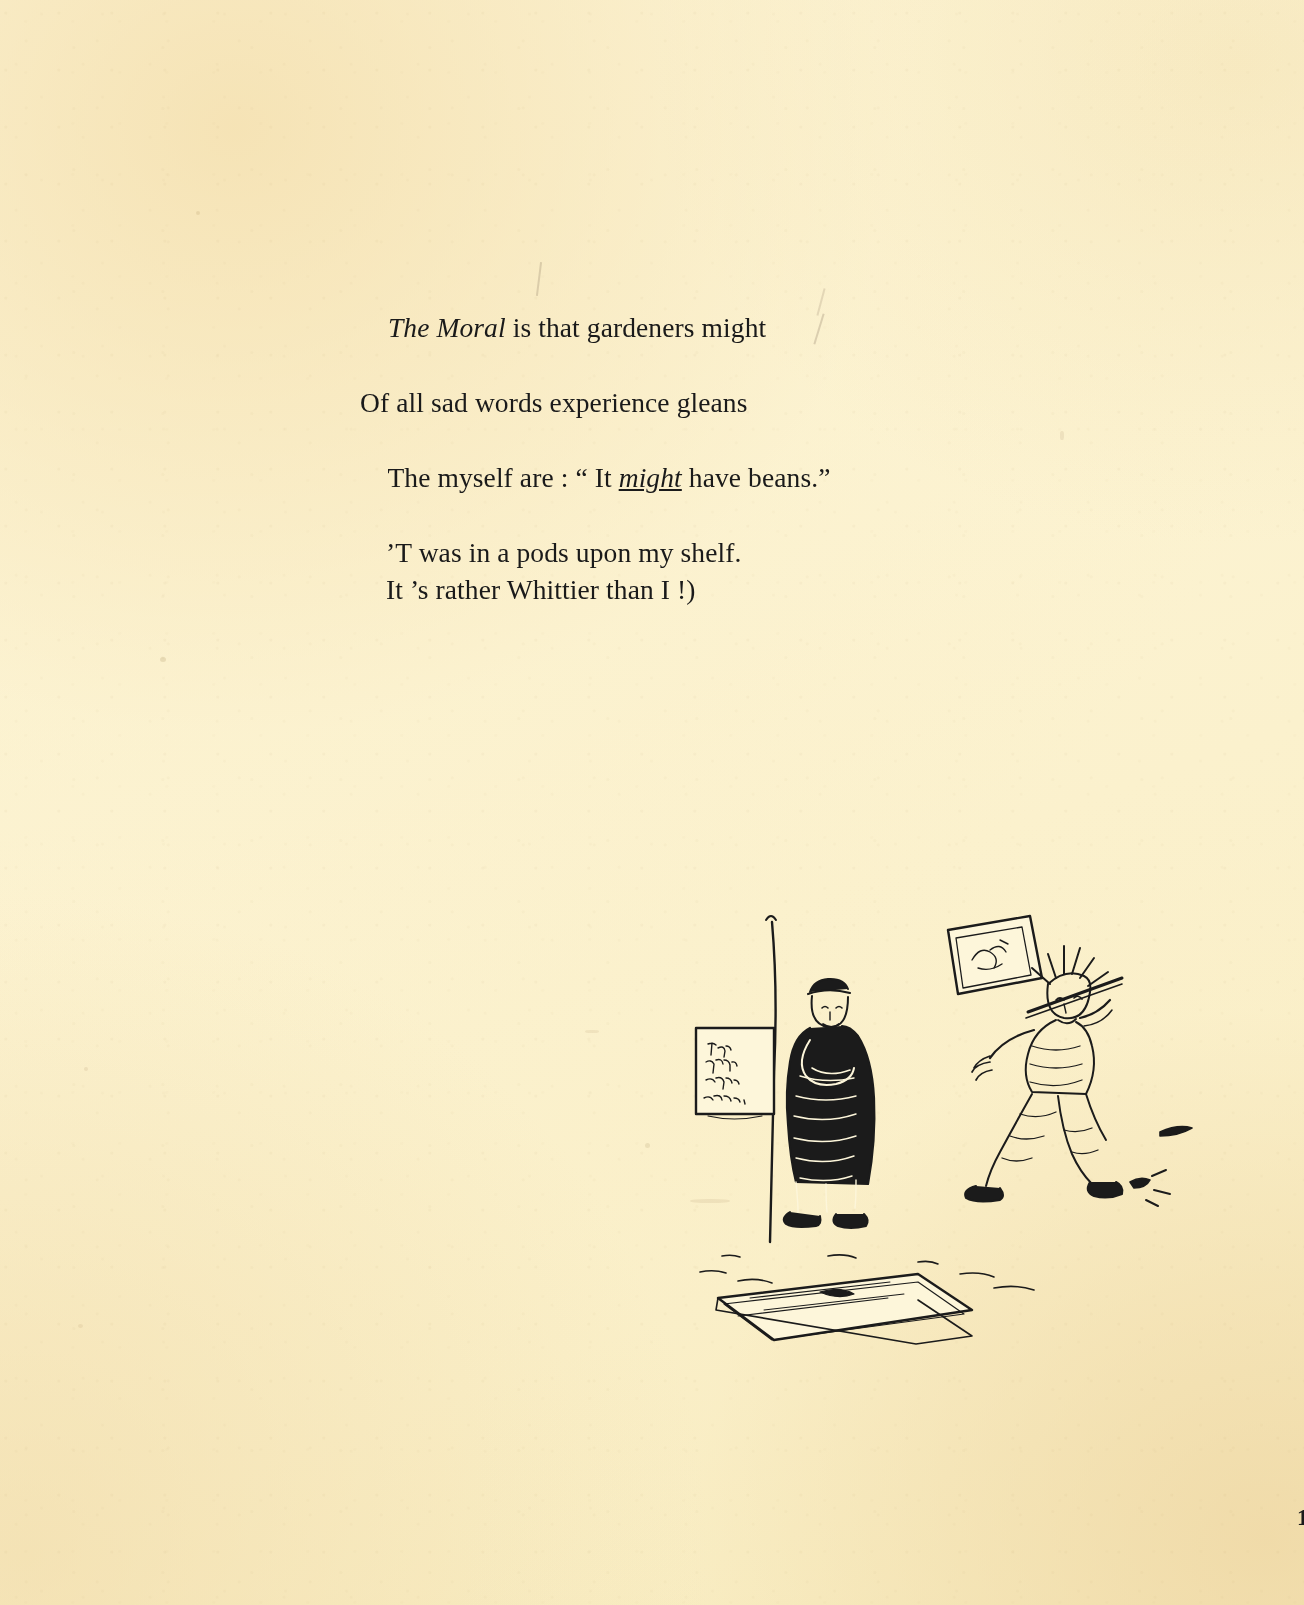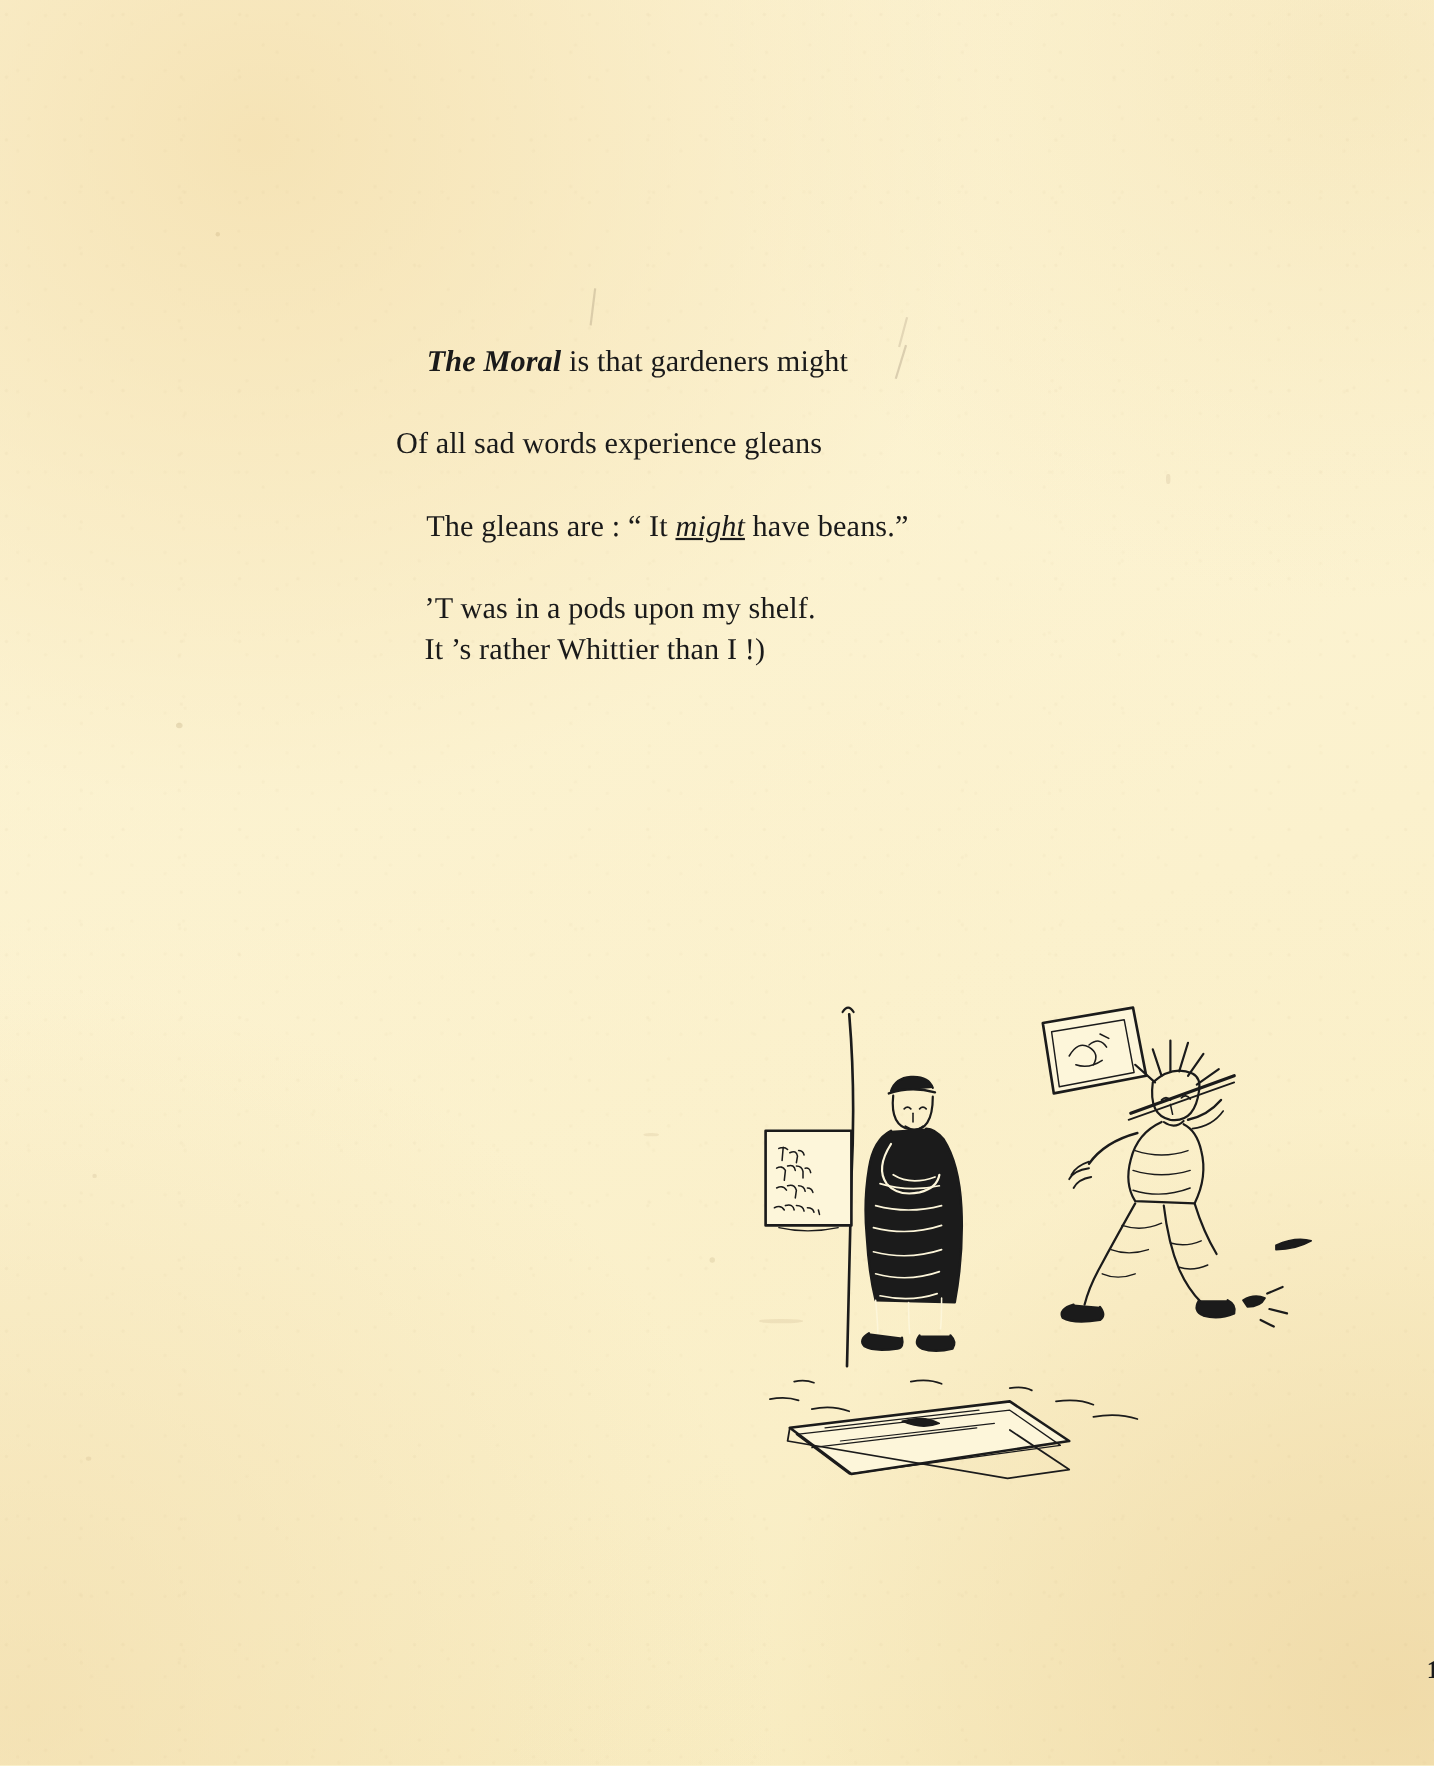--- a/index.html
+++ b/index.html
@@ -54,21 +54,21 @@
     top: 272px;
     width: 620px;
     color: #1a1a1a;
     font-size: 27.5px;
     line-height: 37.4px;
     letter-spacing: .1px;
   }
   .poem .line { white-space: pre; }
   .poem .indent { padding-left: 26px; }
   .poem i { font-style: italic; text-decoration: underline; }
-  .moral { font-style: italic; font-weight: 700; }
+  .moral { font-style: italic; font-weight: 400; }
 
   
   .pencil {
     position: absolute;
     background: rgba(120,100,80,.45);
     transform-origin: center;
     pointer-events: none;
   }
 
   
@@ -112,21 +112,21 @@
 <div class="pencil" style="left:538px; top:262px; width:2px; height:34px; transform:rotate(7deg); opacity:.5;"></div>
 <div class="pencil" style="left:820px; top:288px; width:2px; height:28px; transform:rotate(15deg); opacity:.4;"></div>
 <div class="pencil" style="left:818px; top:313px; width:2px; height:32px; transform:rotate(17deg); opacity:.55;"></div>
 
 <div class="poem">
   <div class="line">
     <span class="moral">The Moral</span><span> is that gardeners might</span>
   </div>
   <div class="line">Of all sad words experience gleans</div>
   <div class="line">
-    <span>The gleans are : “ It </span><i>might</i><span> have beans.”</span>
+    <span>The myself are : “ It </span><i>might</i><span> have beans.”</span>
   </div>
   <div class="line indent">’T was in a pods upon my shelf.</div>
   <div class="line indent">It ’s rather Whittier than I !)</div>
 </div>
 
 <div class="illus">
   <svg width="580" height="490" viewBox="0 0 580 490" xmlns="http://www.w3.org/2000/svg">
     <g fill="none" stroke="#1b1b1b" stroke-width="2" stroke-linecap="round" stroke-linejoin="round">
 
       <g stroke-width="1.6">

